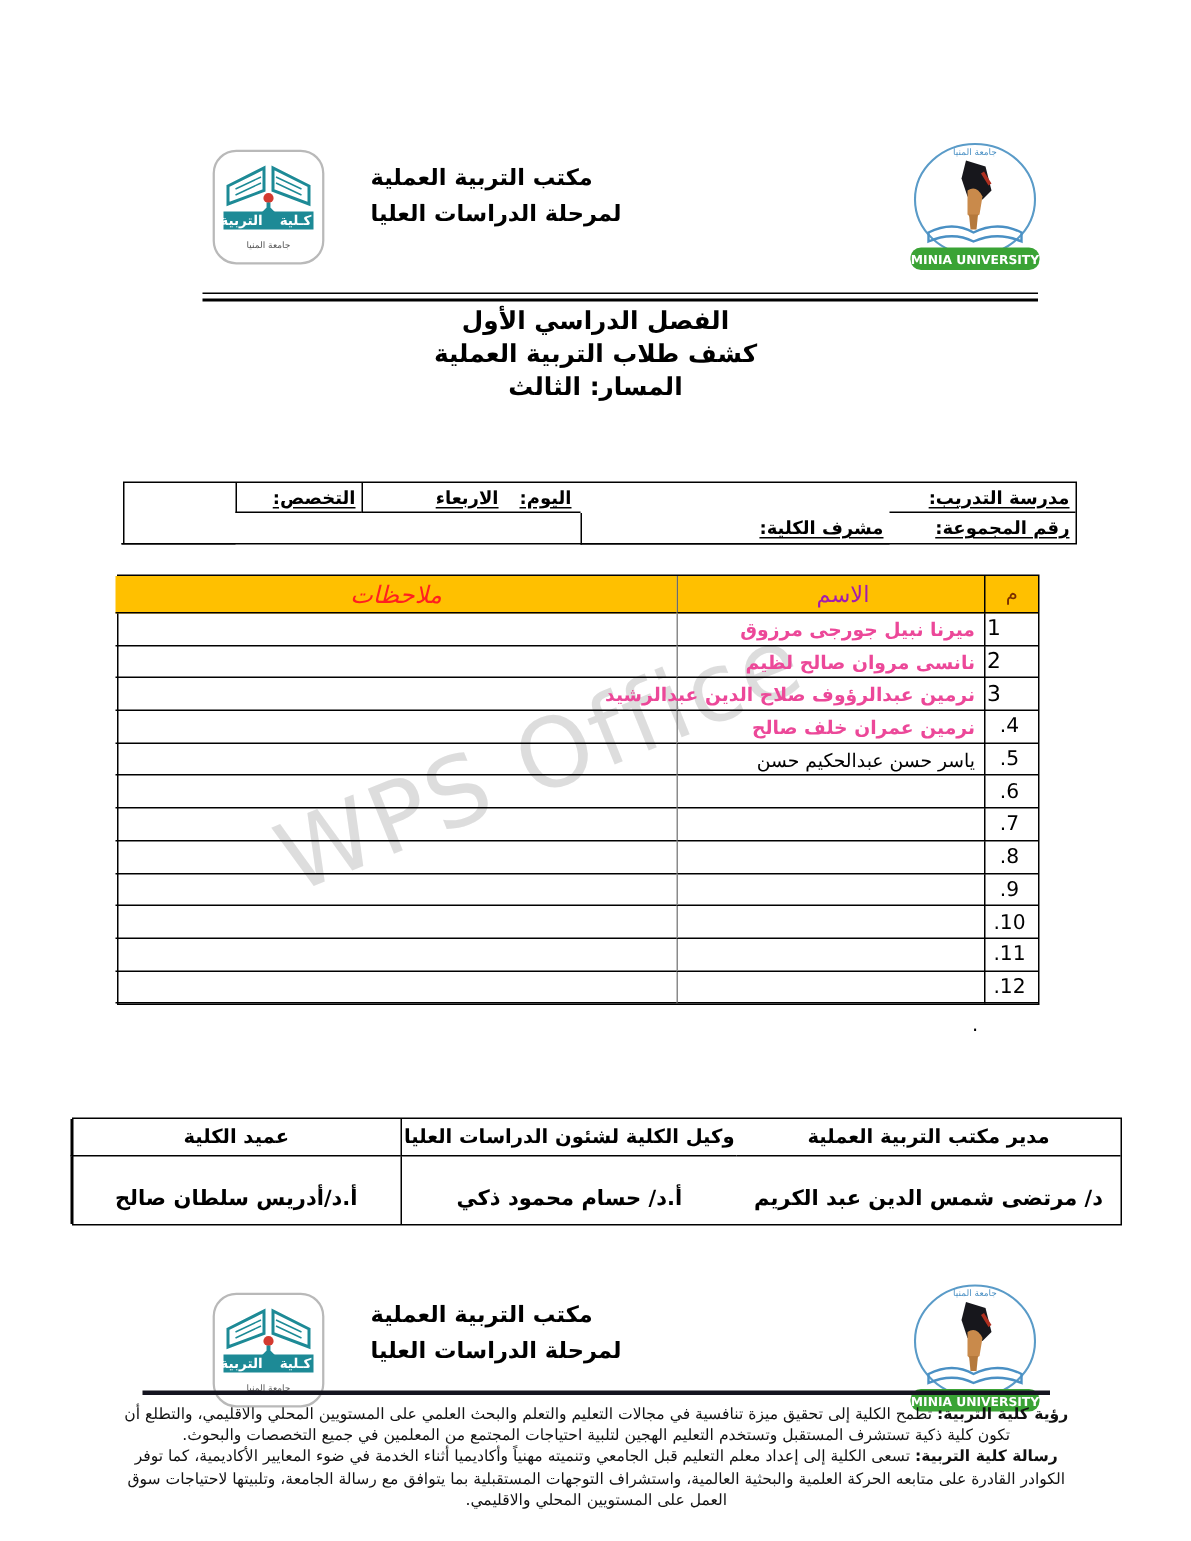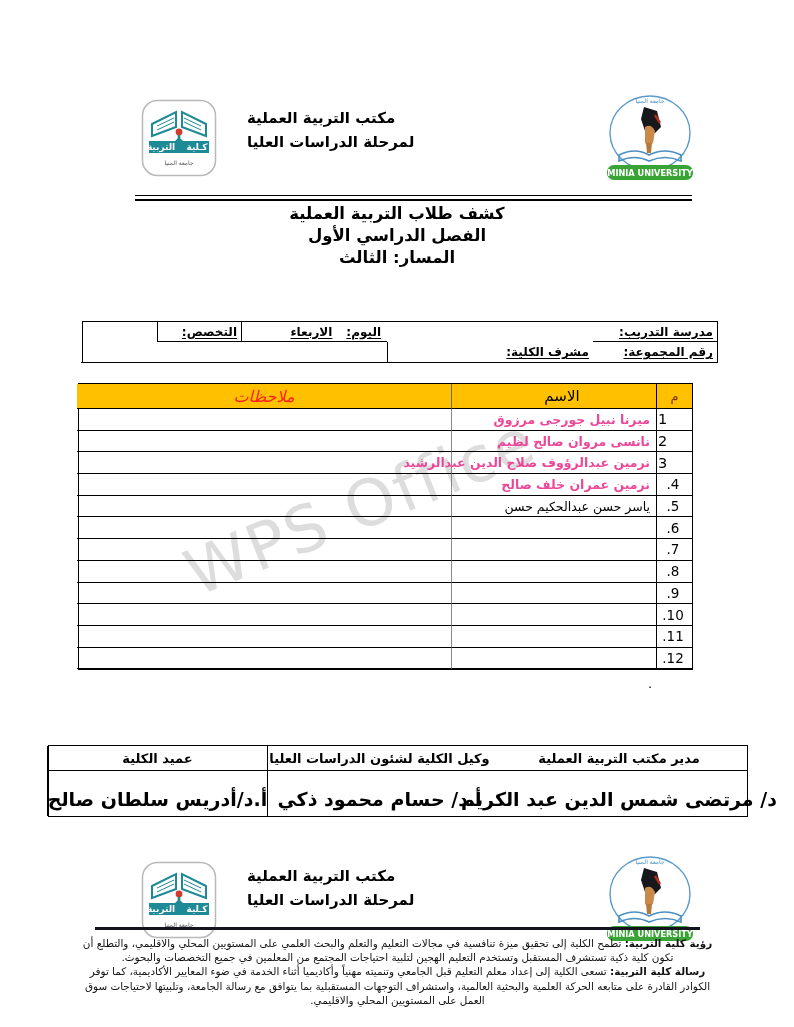--- a/index.html
+++ b/index.html
@@ -63,41 +63,41 @@
   .students-table {
     position:absolute; left:78px; top:383px; width:615px; z-index:1;
     display:grid; direction:rtl;
     grid-template-columns:36px 205px 374px;
     grid-template-rows:25px repeat(12, 21.7px);
     border:1.6px solid #000;
   }
   .students-table .cell { display:flex; align-items:center; border-bottom:1px solid #000; overflow:visible; }
   .students-table .hdr  { background:#FFC000; justify-content:center; }
   .hdr-no   { font-size:13px; color:#7a2e00; border-left:1px solid #000; }
-  .hdr-name { font-size:15px; color:#000000; border-left:1px solid #6b6b6b;padding-left:16px; }
+  .hdr-name { font-size:15px; color:#a21caf; border-left:1px solid #6b6b6b;padding-left:16px; }
   .hdr-notes{ font-size:16px; color:#ff2020;font-style:italic; }
   .students-table .num  { border-left:1px solid #000; font-size:13.5px; white-space:nowrap; }
   .students-table .num-left { justify-content:flex-start; padding-left:1px; font-size:14.5px; direction:ltr; }
   .students-table .num-dot  { justify-content:center; padding-right:3px; direction:ltr; }
   .students-table .name { border-left:1px solid #8a8a8a; padding-right:6px; font-size:12.5px; white-space:nowrap; }
   .students-table .name.red { color:#ec4899; font-weight:bold; }
   
   .para-mark { position:absolute; left:648px; top:676px; font-size:13px; z-index:1; }
   
   .sig-table {
     position:absolute; left:48px; top:745px; width:700px; z-index:1;
     display:grid; direction:rtl;
     grid-template-columns:256px 224px 220px;
     grid-template-rows:25px 45px;
     border:1.6px solid #000;
     font-weight:bold;
   }
   .sig-table .cell { display:flex; align-items:center; justify-content:center; }
   .sig-table .ttl  { font-size:13px; border-bottom:1px solid #000; }
-  .sig-table .nm   { font-size:19px; padding-top:10px; white-space:nowrap; }
+  .sig-table .nm   { font-size:14px; padding-top:10px; white-space:nowrap; }
   .sig-table .bl   { border-left:1px solid #000; }
   
   .footer-rule { position:absolute; left:95px; top:927px; width:605px; height:3px; background:#14141f; }
   .footer-text {
     position:absolute; left:75px; top:936px; width:645px; z-index:1;
     direction:rtl; text-align:center; font-size:10.4px; line-height:14.2px; color:#111;
   }
   .footer-text b { font-weight:bold; }
   
   svg text { font-family:"DejaVu Sans", sans-serif; }
@@ -140,22 +140,22 @@
       <path d="M49 50 L55 50 L54 60 L50 60 Z" fill="#b5793c"></path>
       <path d="M22 62 Q38 54 52 62 Q68 54 84 62 L84 68 Q68 61 52 68 Q38 61 22 68 Z" fill="none" stroke="#4a90c4" stroke-width="1.6"></path>
       <rect x="10" y="72" width="86" height="15" rx="7" fill="#3aa335"></rect>
       <text x="53" y="83" font-size="8.2" font-weight="bold" fill="#ffffff" text-anchor="middle">MINIA UNIVERSITY</text>
     </svg>
   </div>
 
   <div class="double-rule"></div>
 
   <div class="doc-title">
+    <div>الفصل الدراسي الأول</div>
     <div>كشف طلاب التربية العملية</div>
-    <div>الفصل الدراسي الأول</div>
     <div>المسار: الثالث</div>
   </div>
 
   <div class="info-table">
     <div class="cell lbl bb">مدرسة التدريب:</div>
     <div class="cell ctr bl bb">الســلام الثانوية بنات</div>
     <div class="cell pair bl bb">
       <span>اليوم:</span>
       <span>الاربعاء</span>
     </div>

